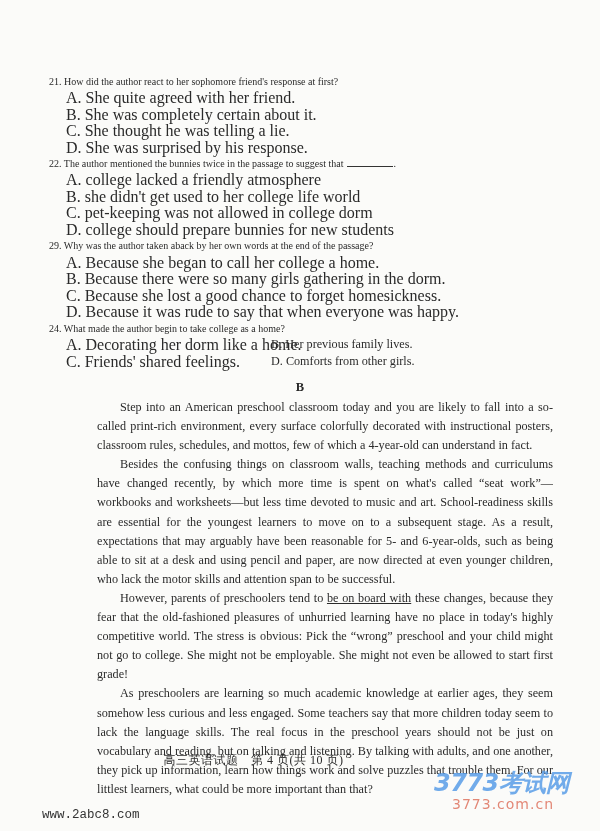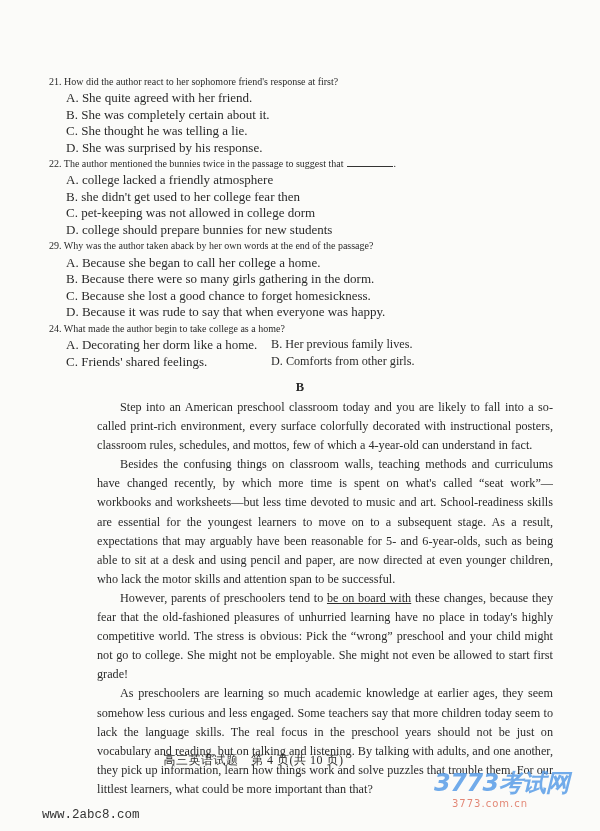--- a/index.html
+++ b/index.html
@@ -5,49 +5,49 @@
   html, body { margin: 0; padding: 0; }
   body {
     width: 600px; height: 831px; overflow: hidden;
     background: #fbfbf9;
     font-family: "Liberation Serif", "DejaVu Serif", serif;
     color: #2a2a2a;
     position: relative;
   }
   .page { position: absolute; left: 0; top: 0; width: 600px; height: 831px; }
   .q { position: absolute; left: 49px; font-size: 10px; line-height: 19px; white-space: nowrap; }
-  .opt { position: absolute; left: 66px; font-size: 13px; line-height: 19px; white-space: nowrap; }
+  .opt { position: absolute; left: 66px; font-size: 16px; line-height: 19px; white-space: nowrap; }
   .opt2 { position: absolute; left: 271px; font-size: 12.2px; line-height: 19px; white-space: nowrap; }
   .blank { display: inline-block; width: 46px; border-bottom: 1px solid #333; height: 12px; margin-left: 4px; vertical-align: baseline; }
   .section { position: absolute; left: 0; width: 600px; top: 380px; text-align: center; font-weight: bold; font-size: 12.5px; }
   .passage { position: absolute; left: 49px; width: 456px; top: 398px; font-size: 12.2px; line-height: 19.1px; text-align: justify; margin-left: 48px; }
   .passage p { margin: 0; text-indent: 23px; text-align: justify; }
   .u { text-decoration: underline; }
   .footer { position: absolute; left: 0; width: 507px; top: 752px; text-align: center; font-size: 12px; letter-spacing: 0.5px; }
   .site { position: absolute; left: 30px; top: 808px; font-family: "Liberation Mono", "DejaVu Sans Mono", monospace; font-size: 12.5px; color: #333; margin-left: 12px; }
   .logo { position: absolute; left: 434px; top: 770px; width: 166px; }
   .logo-main { font-family: "DejaVu Sans", sans-serif; font-style: italic; font-weight: bold; font-size: 24px; color: #5a9ee8; letter-spacing: -0.5px; line-height: 26px; opacity: 0.85; }
-  .logo-sub { font-family: "DejaVu Sans", sans-serif; font-size: 10px; color: #e07b68; letter-spacing: 1px; margin-left: 18px; line-height: 16px; opacity: 0.9; }
+  .logo-sub { font-family: "DejaVu Sans", sans-serif; font-size: 14px; color: #e07b68; letter-spacing: 1px; margin-left: 18px; line-height: 16px; opacity: 0.9; }
 </style>
 </head>
 <body>
 
 <div class="page">
 
   <div class="q" style="top:72px">21. How did the author react to her sophomore friend's response at first?</div>
   <div class="opt" style="top:88px">A. She quite agreed with her friend.</div>
   <div class="opt" style="top:105px">B. She was completely certain about it.</div>
   <div class="opt" style="top:121px">C. She thought he was telling a lie.</div>
   <div class="opt" style="top:138px">D. She was surprised by his response.</div>
 
   <div class="q" style="top:154px">
     <span>22. The author mentioned the bunnies twice in the passage to suggest that</span><span class="blank"></span><span>.</span>
   </div>
   <div class="opt" style="top:170px">A. college lacked a friendly atmosphere</div>
-  <div class="opt" style="top:187px">B. she didn't get used to her college fear then</div>
+  <div class="opt" style="top:187px">B. she didn't get used to her college life world</div>
   <div class="opt" style="top:203px">C. pet-keeping was not allowed in college dorm</div>
   <div class="opt" style="top:220px">D. college should prepare bunnies for new students</div>
 
   <div class="q" style="top:236px">29. Why was the author taken aback by her own words at the end of the passage?</div>
   <div class="opt" style="top:253px">A. Because she began to call her college a home.</div>
   <div class="opt" style="top:269px">B. Because there were so many girls gathering in the dorm.</div>
   <div class="opt" style="top:286px">C. Because she lost a good chance to forget homesickness.</div>
   <div class="opt" style="top:302px">D. Because it was rude to say that when everyone was happy.</div>
 
   <div class="q" style="top:319px">24. What made the author begin to take college as a home?</div>

